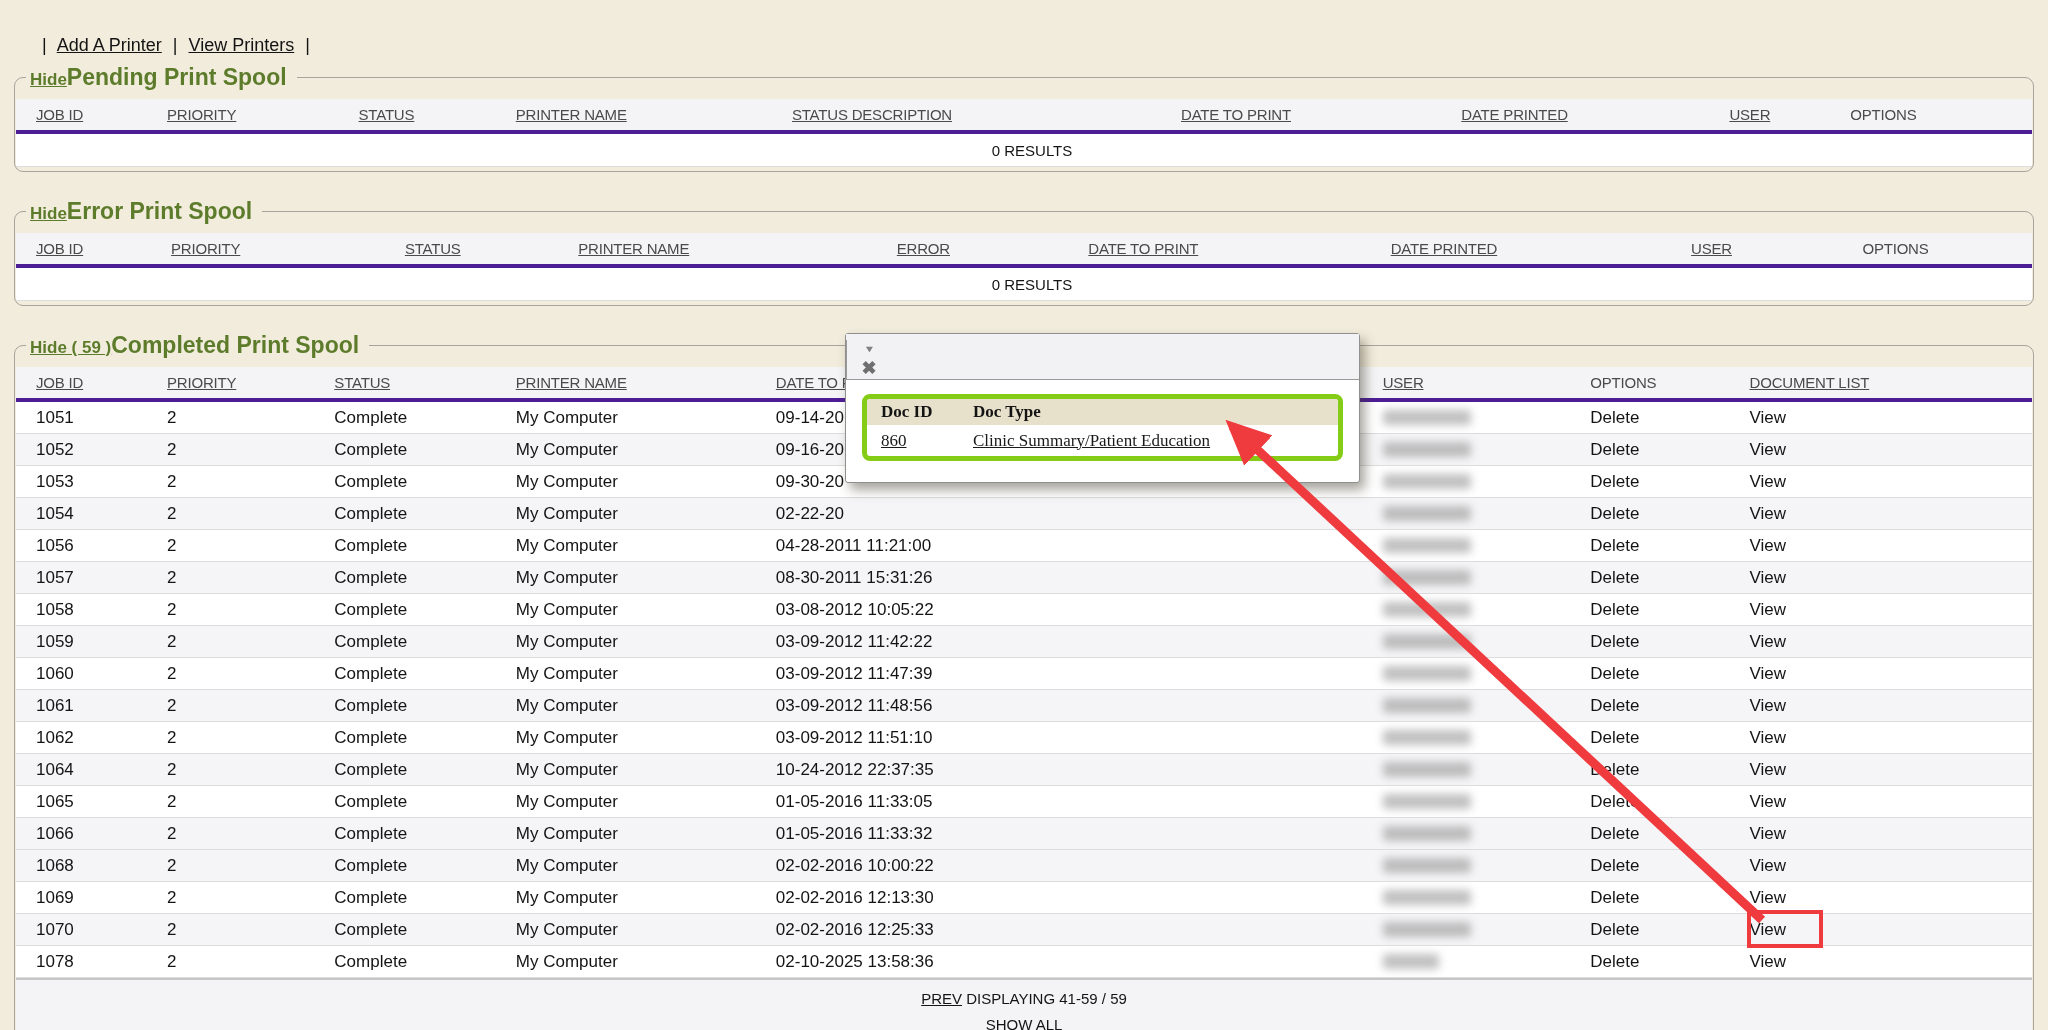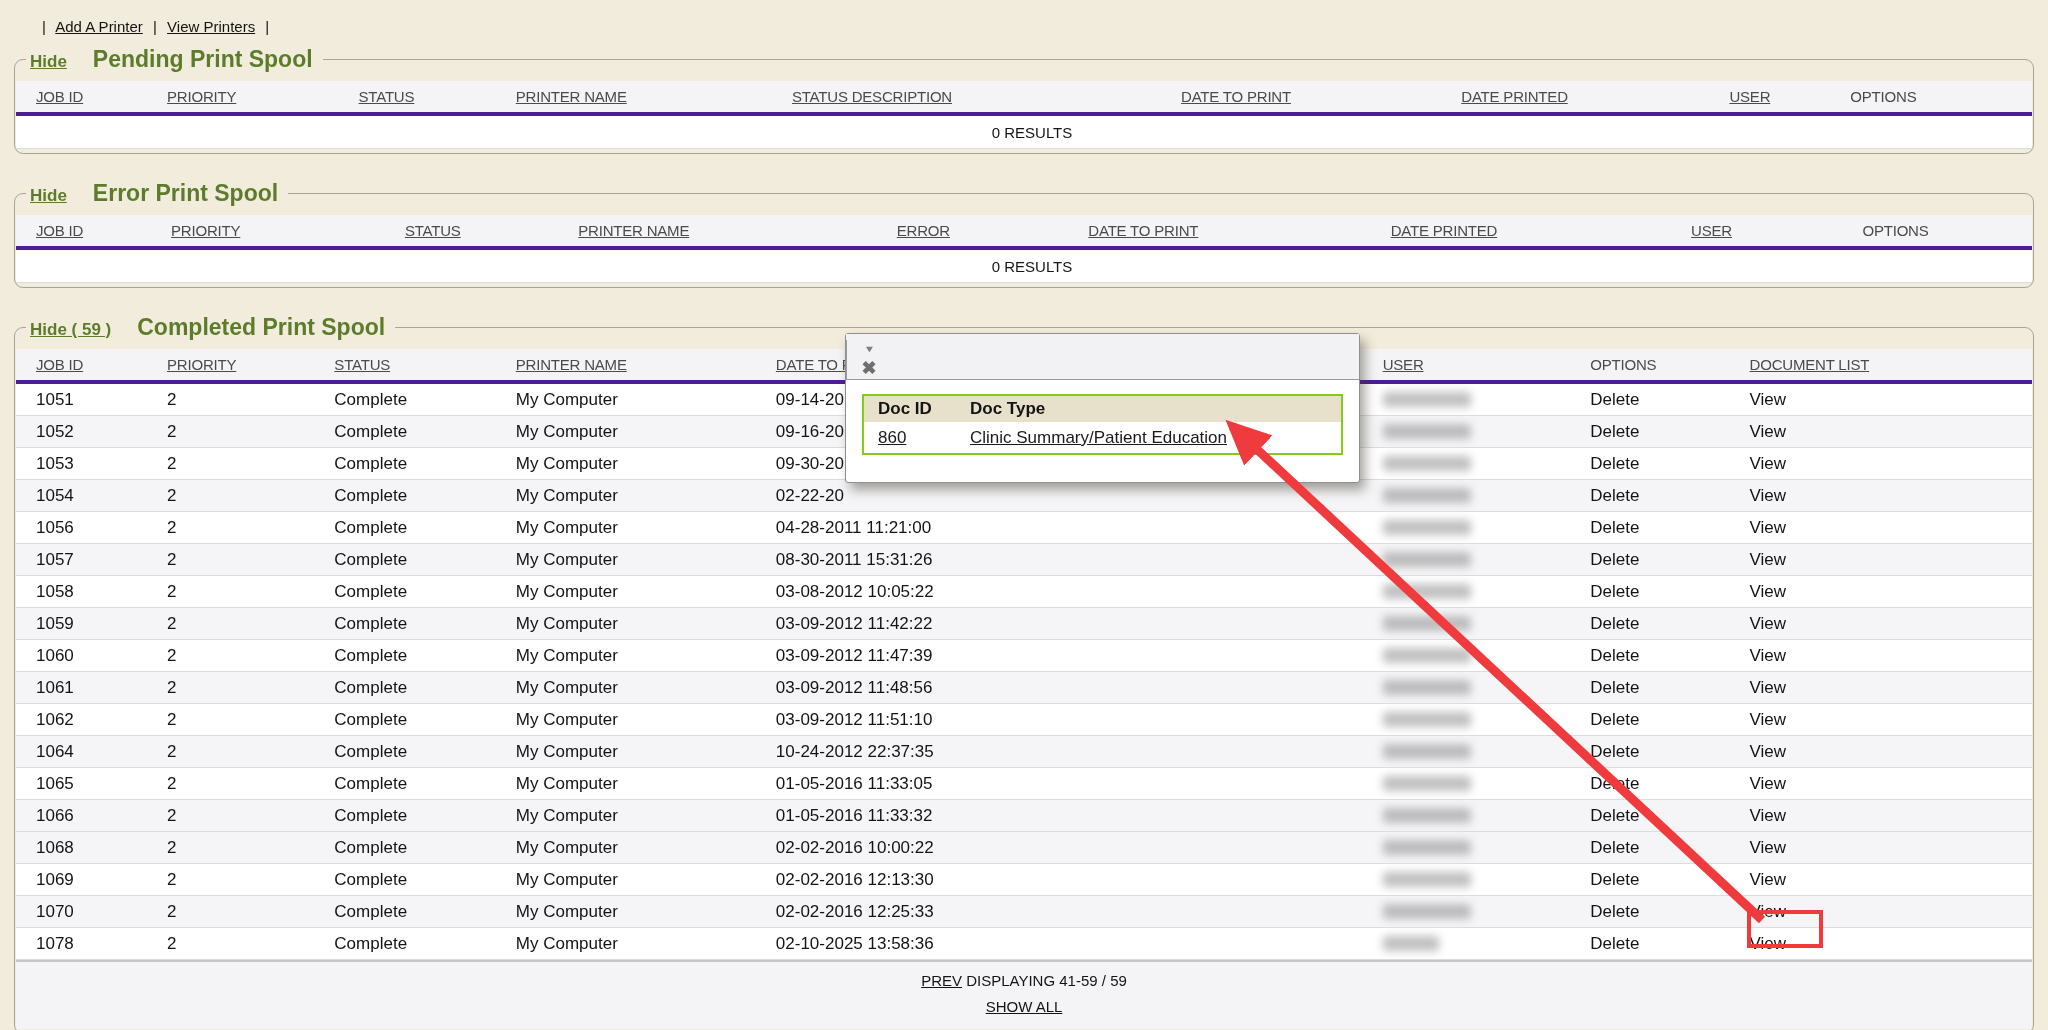--- a/index.html
+++ b/index.html
@@ -4,30 +4,30 @@
 <style>
   html,body{margin:0;padding:0;}
   body{
     width:2048px;height:1030px;position:relative;overflow:hidden;
     background:#f2ecdc;
     font-family:"Liberation Sans", sans-serif;
     color:#141414;
   }
   .page{position:relative;width:2048px;height:1030px;}
   
-  .topnav{padding:14px 0 2px 36px;font-size:15px;height:26px;line-height:26px;color:#141414;}
+  .topnav{padding:32px 0 2px 36px;font-size:18px;height:26px;line-height:26px;color:#141414;}
   .topnav a{color:#141414;text-decoration:underline;cursor:pointer;}
   .topnav .pipe{margin:0 6px;}
   
   fieldset{
     margin:4px 14px 0 14px;border:1px solid #a6a49b;border-radius:9px;
     padding:8px 1px 4px 1px;
   }
   fieldset.gap{margin-top:26px;}
-  legend{margin-left:10px;padding:0 10px 0 4px;display:flex;align-items:baseline;gap:26px;}
+  legend{margin-left:10px;padding:0 10px 0 4px;display:flex;align-items:baseline;gap:0;}
   .hide-link{font-size:17px;font-weight:bold;color:#5d7c2b;text-decoration:underline;cursor:pointer;white-space:nowrap;}
   .section-title{font-size:23px;font-weight:bold;color:#5d7c2b;white-space:nowrap;}
   
   table{width:100%;border-collapse:collapse;table-layout:fixed;}
   thead tr{background:#f4f4f6;}
   th{
     font-size:15px;font-weight:normal;color:#4a4a4a;text-align:left;
     padding:7px 4px 7px 20px;letter-spacing:-0.2px;white-space:nowrap;overflow:hidden;
     border-bottom:4px solid #4c1d95;
   }
@@ -64,21 +64,21 @@
     flex:1;font-size:21px;font-weight:bold;color:#3f3f3f;
     line-height:45px;padding-left:15px;white-space:nowrap;overflow:hidden;
   }
   .dialog-btn{
     width:44px;border-left:1px solid #9a9a9a;display:flex;align-items:center;justify-content:center;
     cursor:pointer;color:#6f6f6f;
   }
   .dialog-btn.caret{font-size:15px;}
   .dialog-btn.close{font-size:18px;font-weight:bold;}
   .doc-box{
-    margin:14px 16px 0 16px;border:2px solid #84cc16;border-radius:0;overflow:hidden;background:#fff;
+    margin:14px 16px 0 16px;border:5px solid #84cc16;border-radius:8px;overflow:hidden;background:#fff;font-family:Liberation Serif, serif;
   }
   .doc-row{display:flex;align-items:center;}
   .doc-row.head{background:#e7e1cc;height:26px;font-weight:bold;font-size:17px;}
   .doc-row.body{height:31px;font-size:17px;}
   .doc-col-id{width:92px;padding-left:14px;flex:none;}
   .doc-col-type{flex:1;padding-right:8px;}
   .doc-link{color:#1a1a1a;text-decoration:underline;cursor:pointer;}
   
   .arrow-svg{position:absolute;left:0;top:0;width:2048px;height:1030px;z-index:70;pointer-events:none;}
   .highlight-rect{

